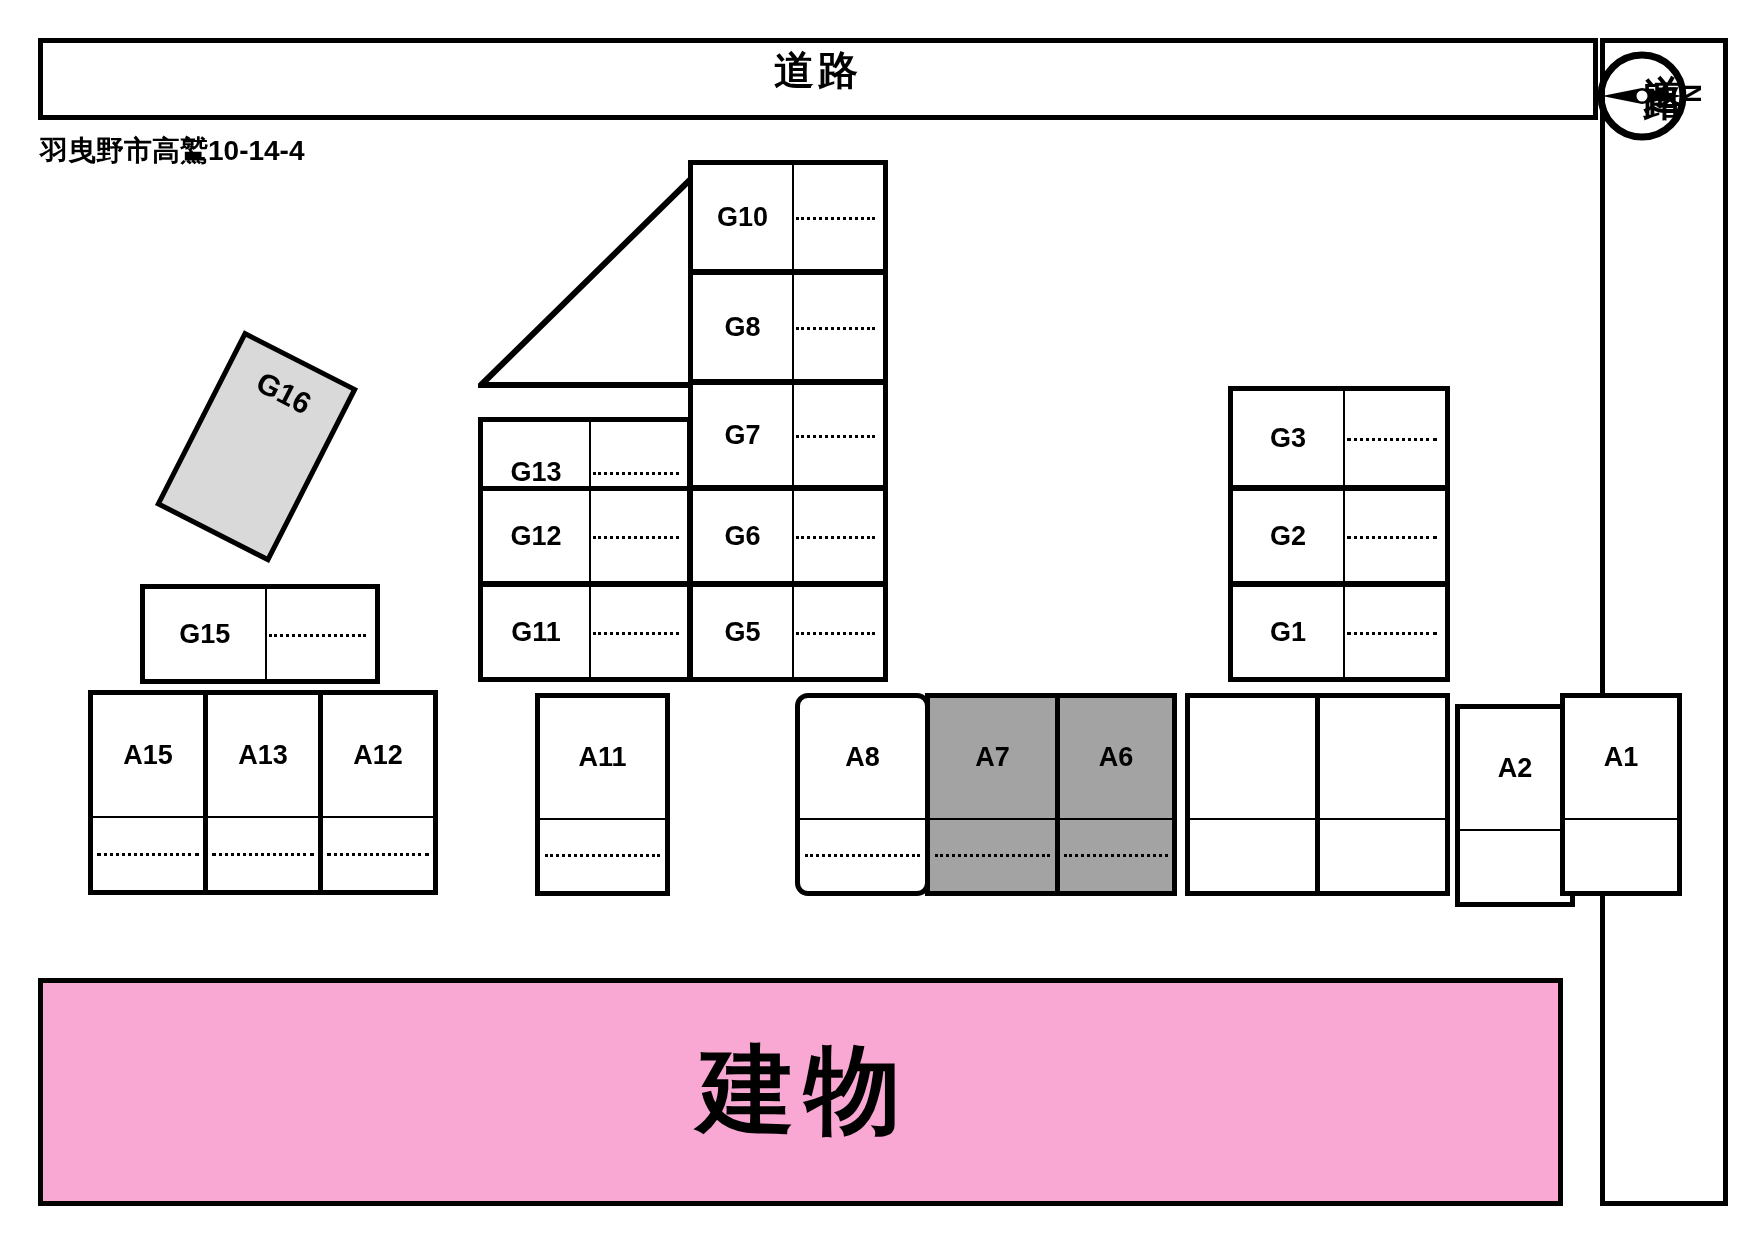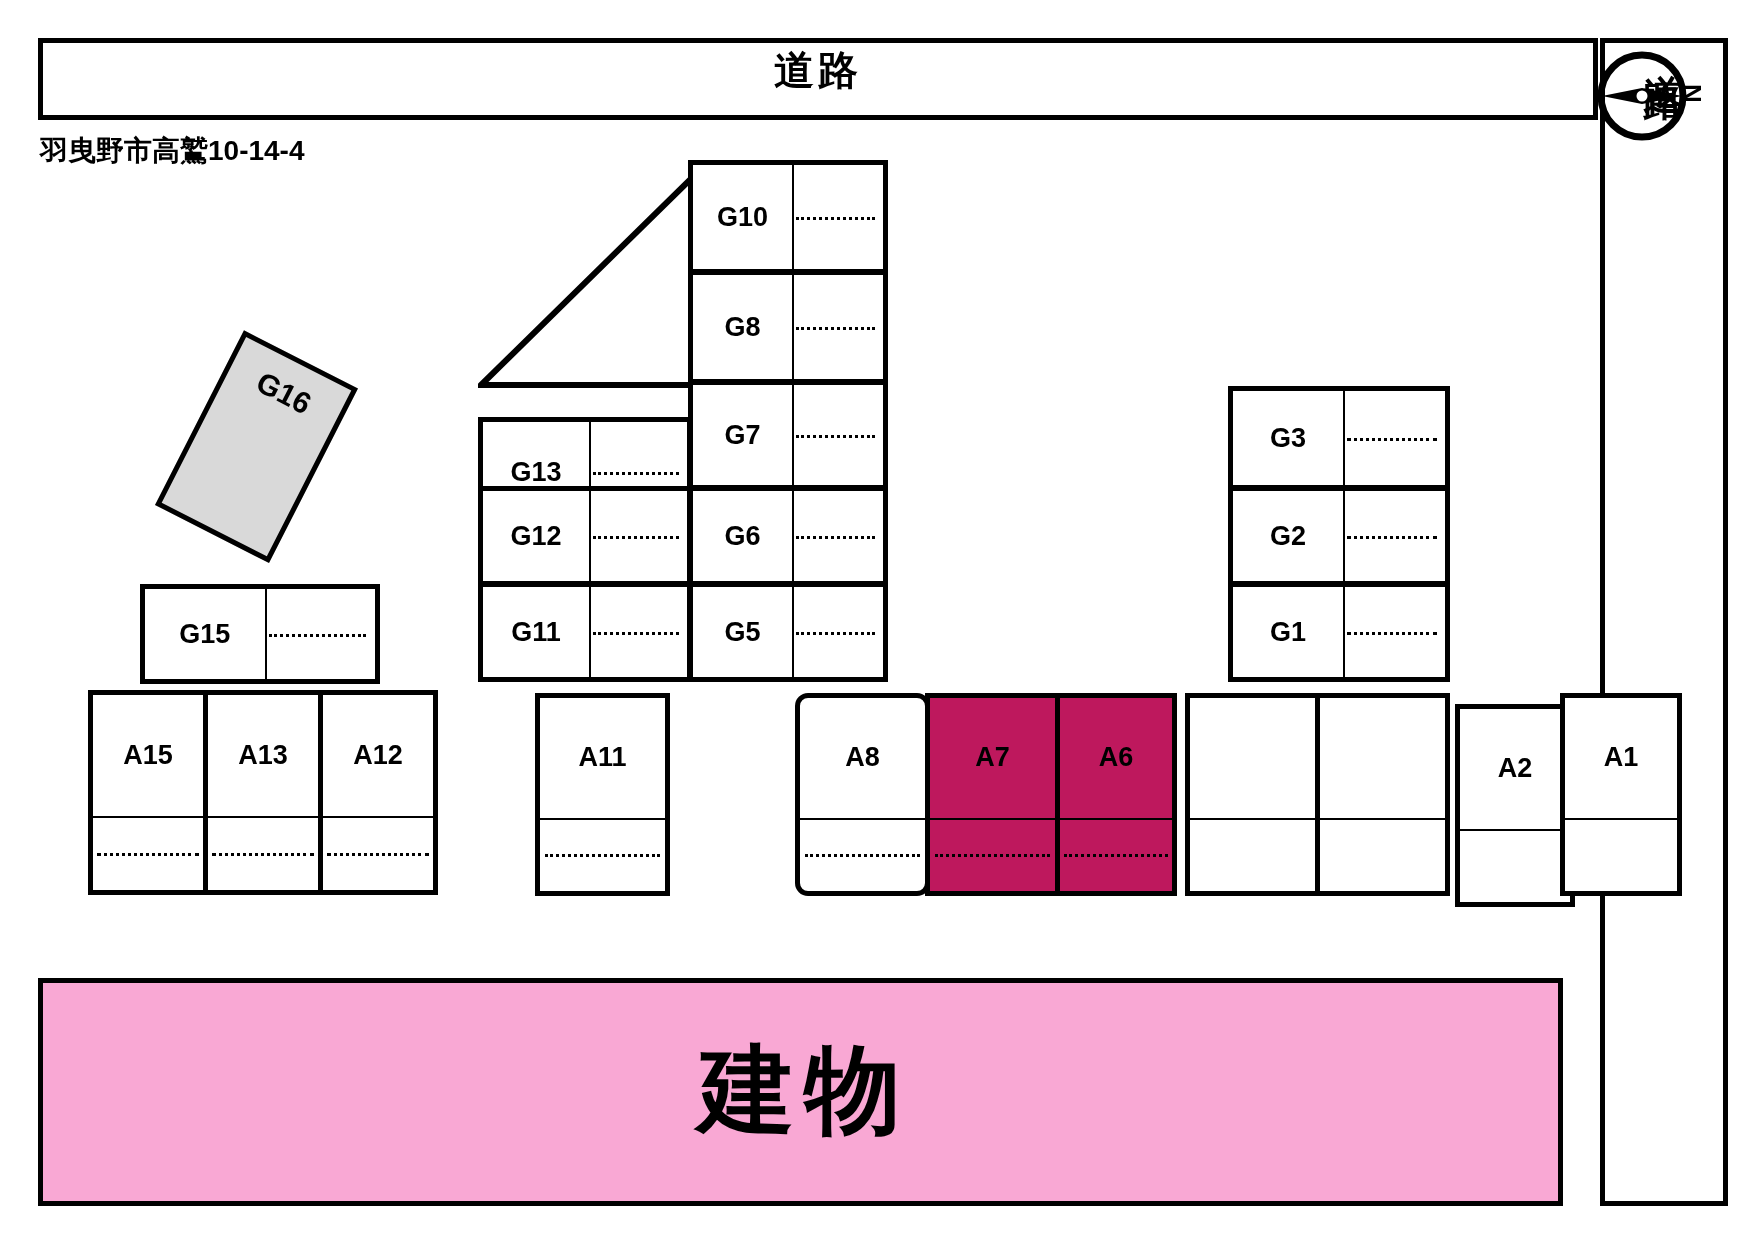--- a/index.html
+++ b/index.html
@@ -91,21 +91,21 @@
     transform-origin: center;
   }
 
   
   .cell {
     position: absolute;
     box-sizing: border-box;
     border: 5px solid #000;
     background: #fff;
   }
-  .cell.filled { background: #be185d; }
+  .cell.filled { background: #a3a3a3; }
 
   
   .cell.h .lbl {
     position: absolute;
     left: 0; top: 0;
     width: 52%;
     height: 100%;
     display: flex;
     align-items: center;
     justify-content: center;

